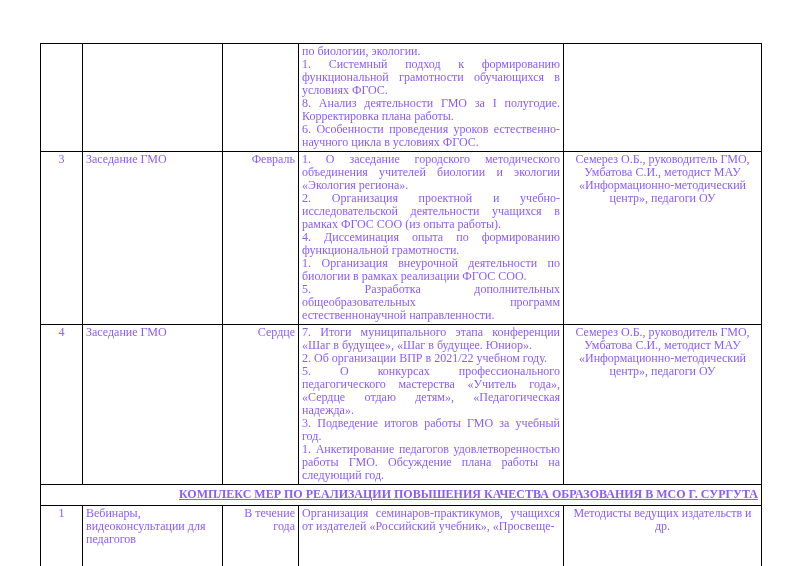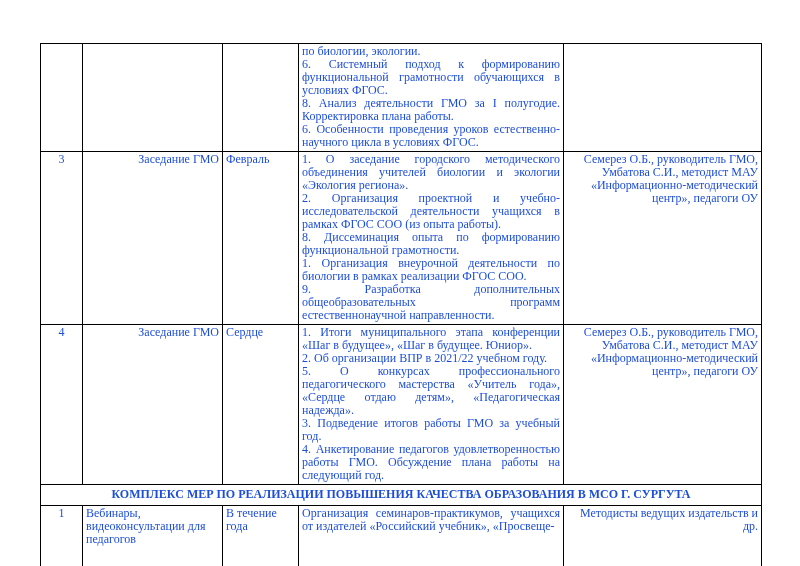--- a/index.html
+++ b/index.html
@@ -5,45 +5,46 @@
   * { margin:0; padding:0; box-sizing:border-box; }
   html,body { background:#ffffff; }
   .page {
     position:relative;
     width:800px; height:566px;
     background:#ffffff;
     overflow:hidden;
     font-family:"Liberation Serif","DejaVu Serif",serif;
     font-size:12px;
     line-height:13px;
-    color:#1d4ed8;
+    color:#8b5cf6;
   }
   table.doc-table {
     border-collapse:collapse;
     table-layout:fixed;
     width:721px;
     margin:43px 0 0 40px;
   }
   td {
     border:1px solid #000000;
     vertical-align:top;
     padding:1px 3px 2px 3px;
     overflow:hidden;
   }
   .c-num   { text-align:center; }
-  .c-name  { text-align:right; }
+  .c-name  { text-align:left; }
   .c-name.align-left { text-align:left; }
-  .c-period{ text-align:left; }
+  .c-period{ text-align:right; }
   .c-content { text-align:justify; }
-  .c-resp  { text-align:right; }
+  .c-resp  { text-align:center; }
   .c-content p { margin:0; }
   td.section-cell {
-    text-align:center;
+    text-align:right;
     font-weight:bold;
     padding:3px 3px 4px 3px;
+    text-decoration:underline;
   }
   tr.cut td { height:130px; }
 </style>
 </head>
 <body>
 
 <div class="page">
   <table class="doc-table">
     <colgroup>
       <col style="width:42px">
@@ -53,51 +54,51 @@
       <col style="width:198px">
     </colgroup>
     <tbody>
 
       <tr>
         <td class="c-num"></td>
         <td class="c-name"></td>
         <td class="c-period"></td>
         <td class="c-content">
           <p>по биологии, экологии.</p>
-          <p>6. Системный подход к формированию функциональной грамотности обучающихся в условиях ФГОС.</p>
+          <p>1. Системный подход к формированию функциональной грамотности обучающихся в условиях ФГОС.</p>
           <p>8. Анализ деятельности ГМО за I полугодие. Корректировка плана работы.</p>
           <p>6. Особенности проведения уроков естественно-научного цикла в условиях ФГОС.</p>
         </td>
         <td class="c-resp"></td>
       </tr>
 
       <tr>
         <td class="c-num">3</td>
         <td class="c-name">Заседание ГМО</td>
         <td class="c-period">Февраль</td>
         <td class="c-content">
           <p>1. О заседание городского методического объединения учителей биологии и экологии «Экология региона».</p>
           <p>2. Организация проектной и учебно-исследовательской деятельности учащихся в рамках ФГОС СОО (из опыта работы).</p>
-          <p>8. Диссеминация опыта по формированию функциональной грамотности.</p>
+          <p>4. Диссеминация опыта по формированию функциональной грамотности.</p>
           <p>1. Организация внеурочной деятельности по биологии в рамках реализации ФГОС СОО.</p>
-          <p>9. Разработка дополнительных общеобразовательных программ естественнонаучной направленности.</p>
+          <p>5. Разработка дополнительных общеобразовательных программ естественнонаучной направленности.</p>
         </td>
         <td class="c-resp">Семерез О.Б., руководитель ГМО, Умбатова С.И., методист МАУ «Информационно-методический центр», педагоги ОУ</td>
       </tr>
 
       <tr>
         <td class="c-num">4</td>
         <td class="c-name">Заседание ГМО</td>
         <td class="c-period">Сердце</td>
         <td class="c-content">
-          <p>1. Итоги муниципального этапа конференции «Шаг в будущее», «Шаг в будущее. Юниор».</p>
+          <p>7. Итоги муниципального этапа конференции «Шаг в будущее», «Шаг в будущее. Юниор».</p>
           <p>2. Об организации ВПР в 2021/22 учебном году.</p>
           <p>5. О конкурсах профессионального педагогического мастерства «Учитель года», «Сердце отдаю детям», «Педагогическая надежда».</p>
           <p>3. Подведение итогов работы ГМО за учебный год.</p>
-          <p>4. Анкетирование педагогов удовлетворенностью работы ГМО. Обсуждение плана работы на следующий год.</p>
+          <p>1. Анкетирование педагогов удовлетворенностью работы ГМО. Обсуждение плана работы на следующий год.</p>
         </td>
         <td class="c-resp">Семерез О.Б., руководитель ГМО, Умбатова С.И., методист МАУ «Информационно-методический центр», педагоги ОУ</td>
       </tr>
 
       <tr>
         <td class="section-cell" colspan="5">КОМПЛЕКС МЕР ПО РЕАЛИЗАЦИИ ПОВЫШЕНИЯ КАЧЕСТВА ОБРАЗОВАНИЯ В МСО Г. СУРГУТА</td>
       </tr>
 
       <tr class="cut">
         <td class="c-num">1</td>

